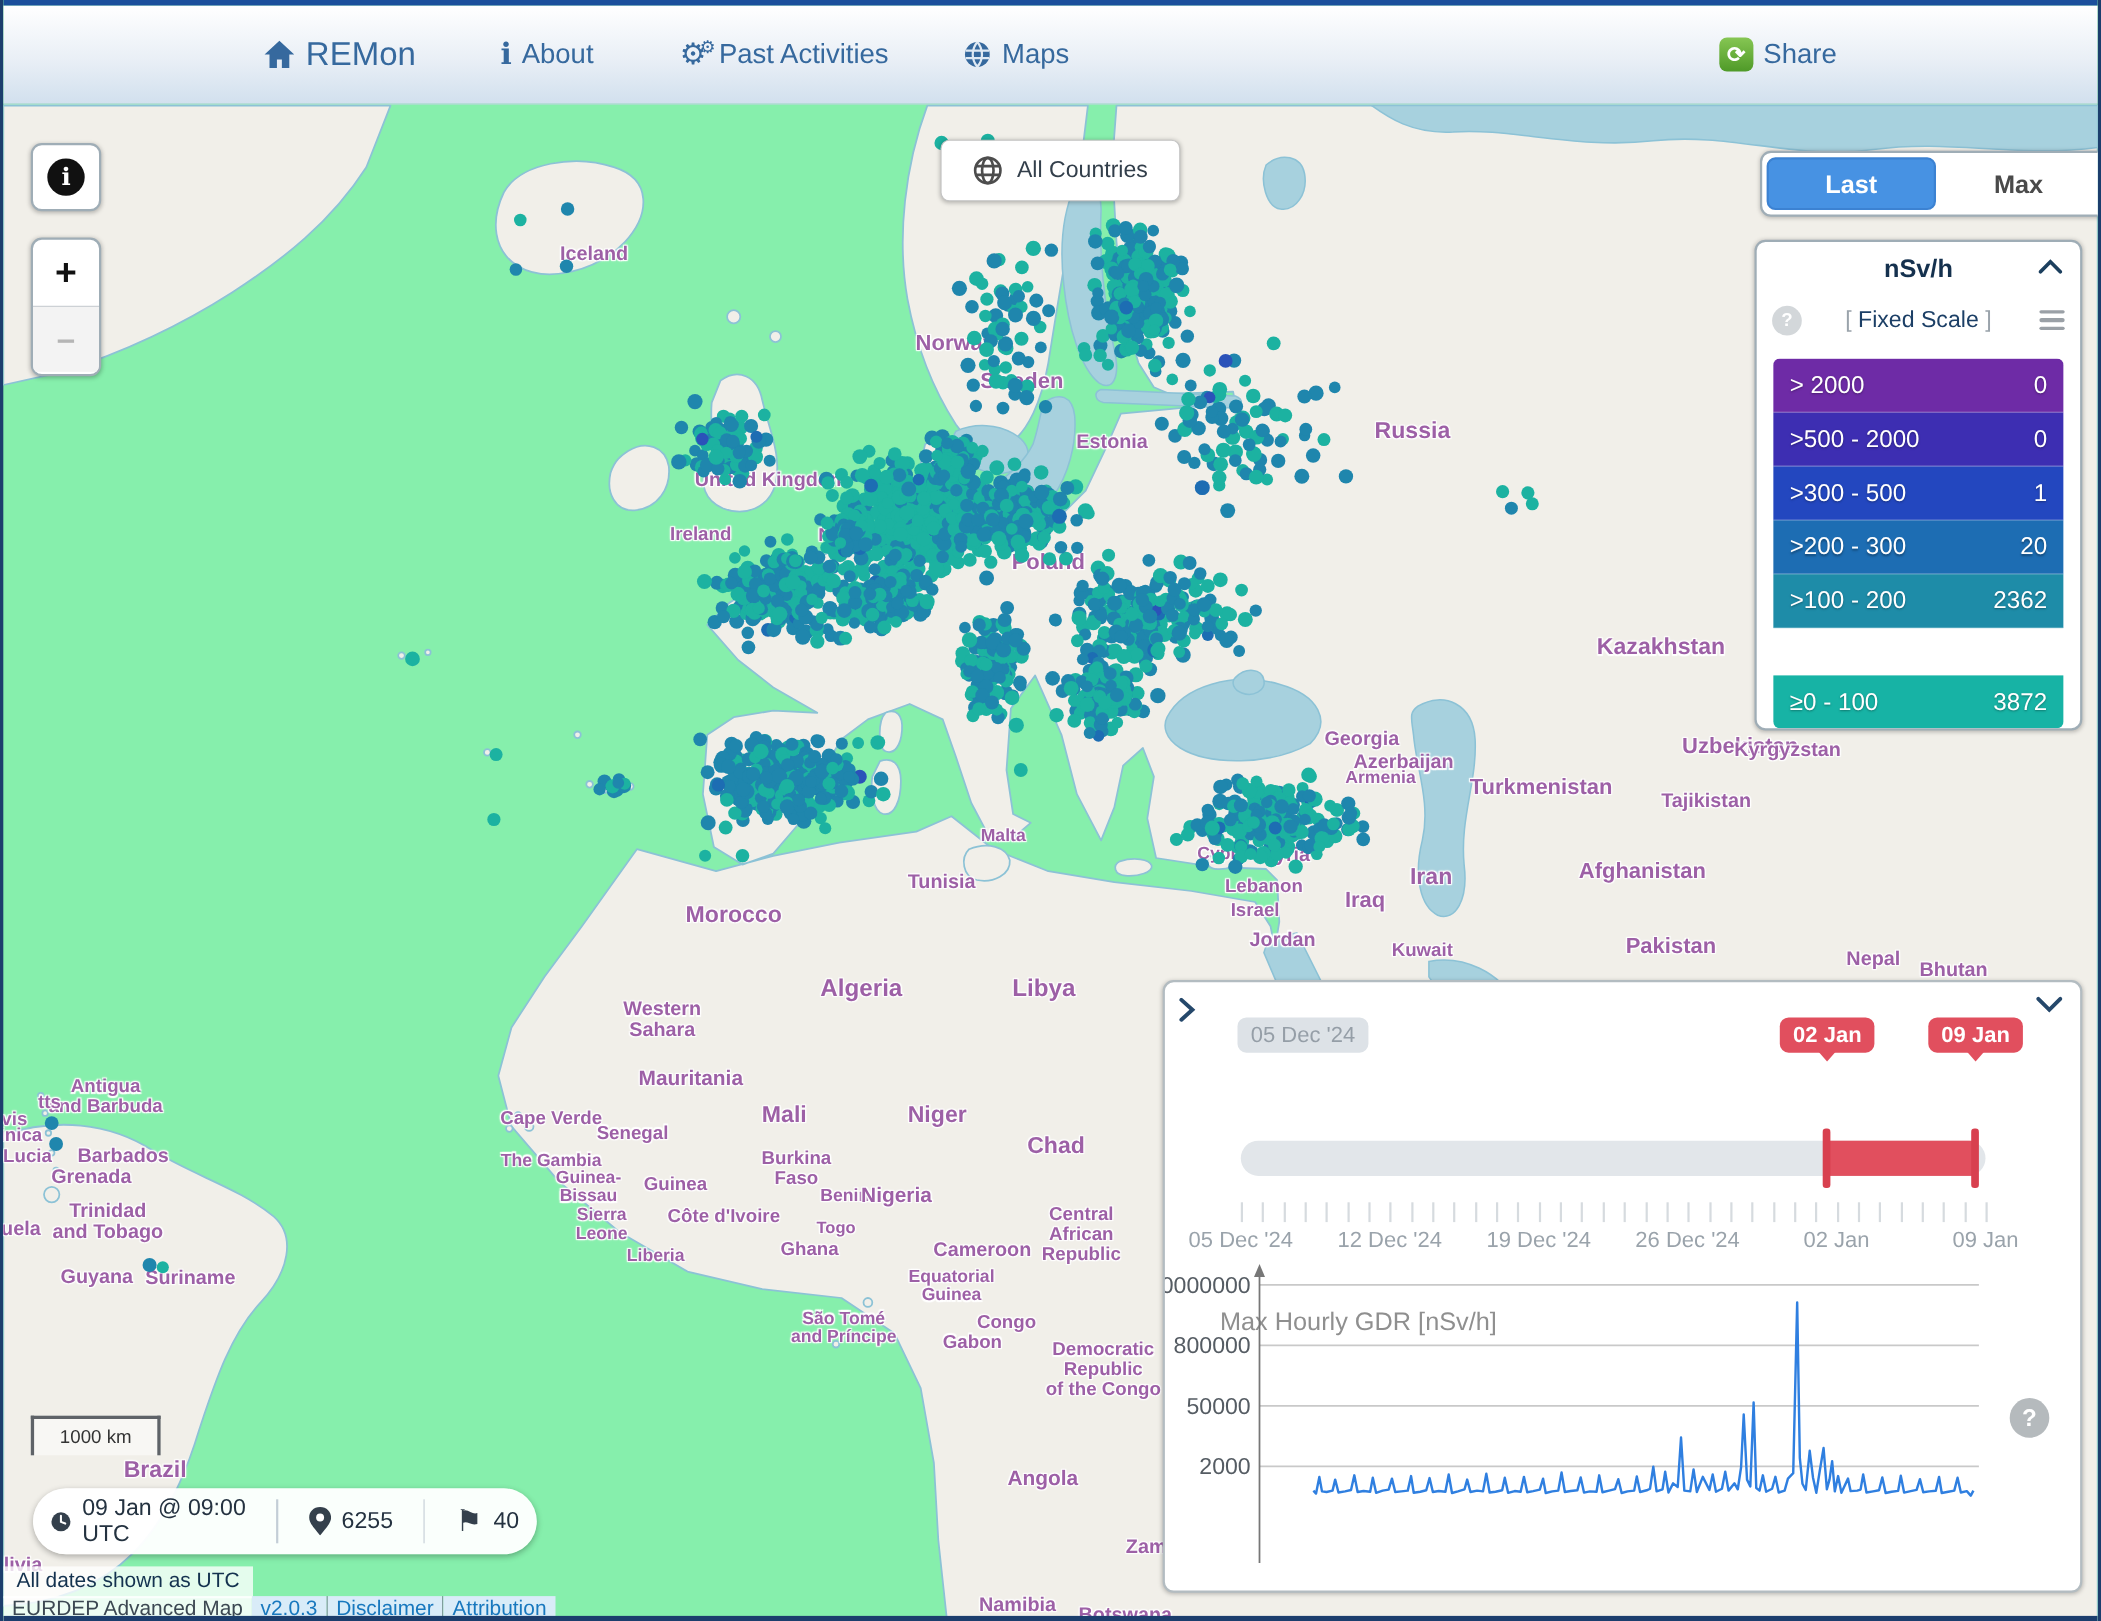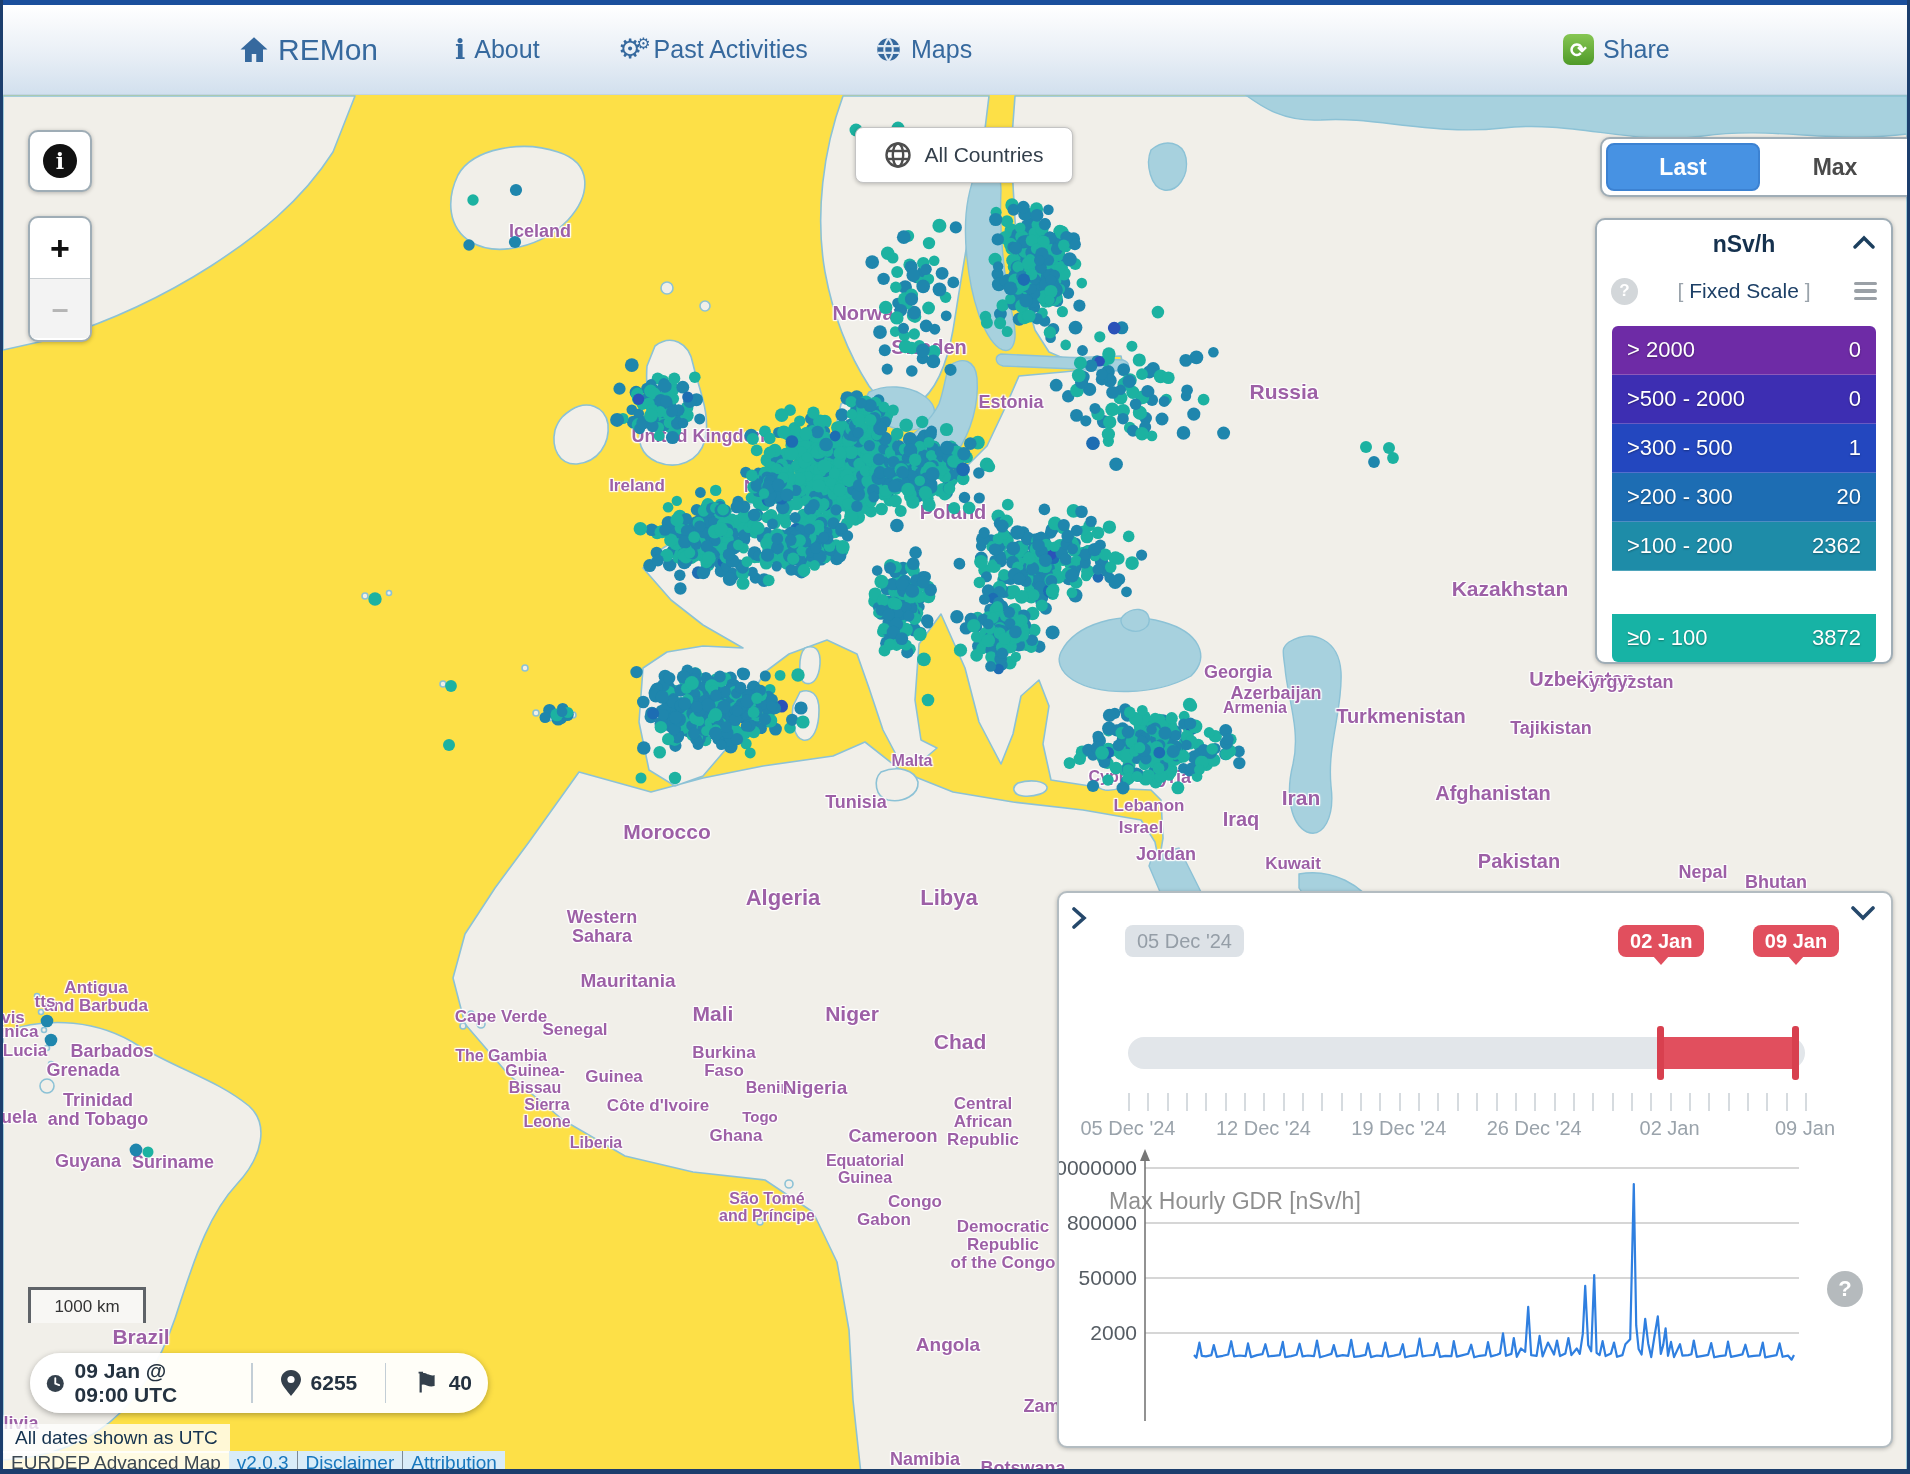--- a/index.html
+++ b/index.html
@@ -1,17 +1,17 @@
 <!DOCTYPE html>
 <html><head>
 <meta charset="utf-8">
 <style>
   html,body{margin:0;padding:0;background:#888;}
   #page{position:relative;width:1910px;height:1474px;overflow:hidden;
-        font-family:"Liberation Sans",sans-serif;background:#fde047;
+        font-family:"Liberation Sans",sans-serif;background:#86efac;
         border-left:3px solid #1c3e6d;border-right:3px solid #1c3e6d;box-sizing:border-box;}
   
   #topstripe{position:absolute;left:0;top:0;width:100%;height:5px;background:#1b4f9c;z-index:20;}
   #nav{position:absolute;left:0;top:5px;width:100%;height:89px;z-index:19;
        background:linear-gradient(#ffffff,#e9eff6 55%,#d2e0ee);border-bottom:1px solid #c2d4e4;}
   .nav-item{position:absolute;top:0;height:89px;display:flex;align-items:center;gap:9px;
             color:#36699e;cursor:pointer;}
   .nav-item .lbl{font-size:25px;}
   #nav-brand{left:236px;} #nav-brand .lbl{font-size:30px;}
   #nav-about{left:452px;} #nav-past{left:615px;} #nav-maps{left:872px;} #nav-share{left:1560px;}
@@ -81,21 +81,21 @@
   #chart-title{position:absolute;left:50px;top:295px;font-size:23px;color:#8f8f8f;}
   #chart-help{position:absolute;left:768px;top:378px;width:36px;height:36px;border-radius:50%;
               background:rgba(160,166,171,.78);color:#fff;font-size:22px;font-weight:bold;
               display:flex;align-items:center;justify-content:center;cursor:pointer;}
   
   #scalebar{position:absolute;left:25px;top:1287px;width:118px;height:36px;z-index:6;
             background:rgba(255,255,255,.5);border:3px solid #5f6368;border-bottom:none;
             display:flex;align-items:center;justify-content:center;font-size:17px;color:#333;box-sizing:border-box;}
   #status-pill{position:absolute;left:27px;top:1353px;width:458px;height:60px;border-radius:30px;
                background:rgba(255,255,255,.96);box-shadow:0 2px 6px rgba(0,0,0,.3);z-index:6;
-               display:flex;align-items:center;color:#243240;font-size:21px;font-weight:bold;gap:12px;}
+               display:flex;align-items:center;color:#243240;font-size:21px;font-weight:normal;gap:12px;}
   .psec{display:flex;align-items:center;gap:10px;padding:0 16px;height:36px;}
   .pdiv{width:1.5px;height:40px;background:#c3ced6;}
   #utc-note{position:absolute;left:0;top:1424px;z-index:6;background:rgba(255,255,255,.78);
             padding:3px 12px 4px 12px;font-size:19px;color:#14324f;}
   #footer{position:absolute;left:0;top:1451px;z-index:6;display:flex;align-items:stretch;height:23px;font-size:19px;}
   #footer .seg{display:flex;align-items:center;padding:0 8px;}
   #footer .app{background:rgba(255,255,255,.85);color:#3c4852;}
   #footer .blue{background:#d9ecf8;color:#1878be;cursor:pointer;}
   #footer .fdiv{width:1px;background:#7c8a96;}
   #botstripe{position:absolute;left:0;top:1469px;width:100%;height:5px;background:#1c3e6d;z-index:20;}

